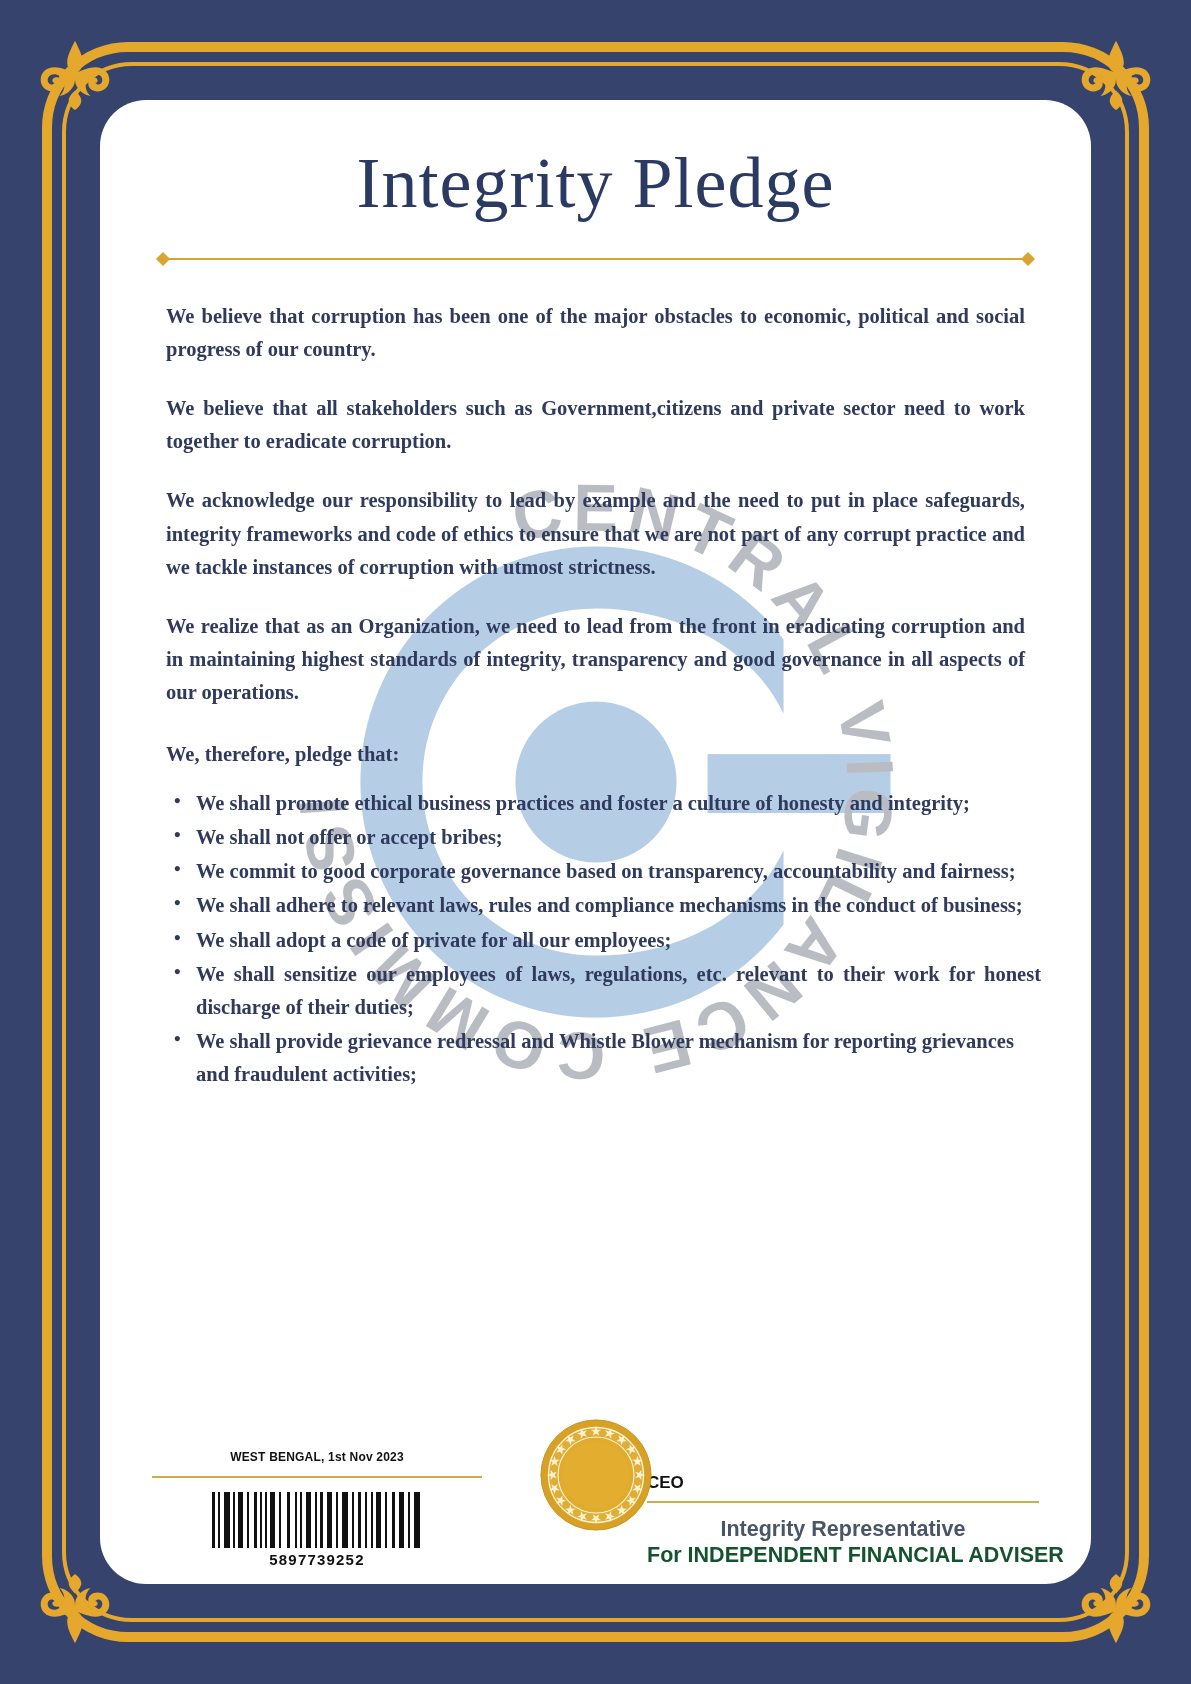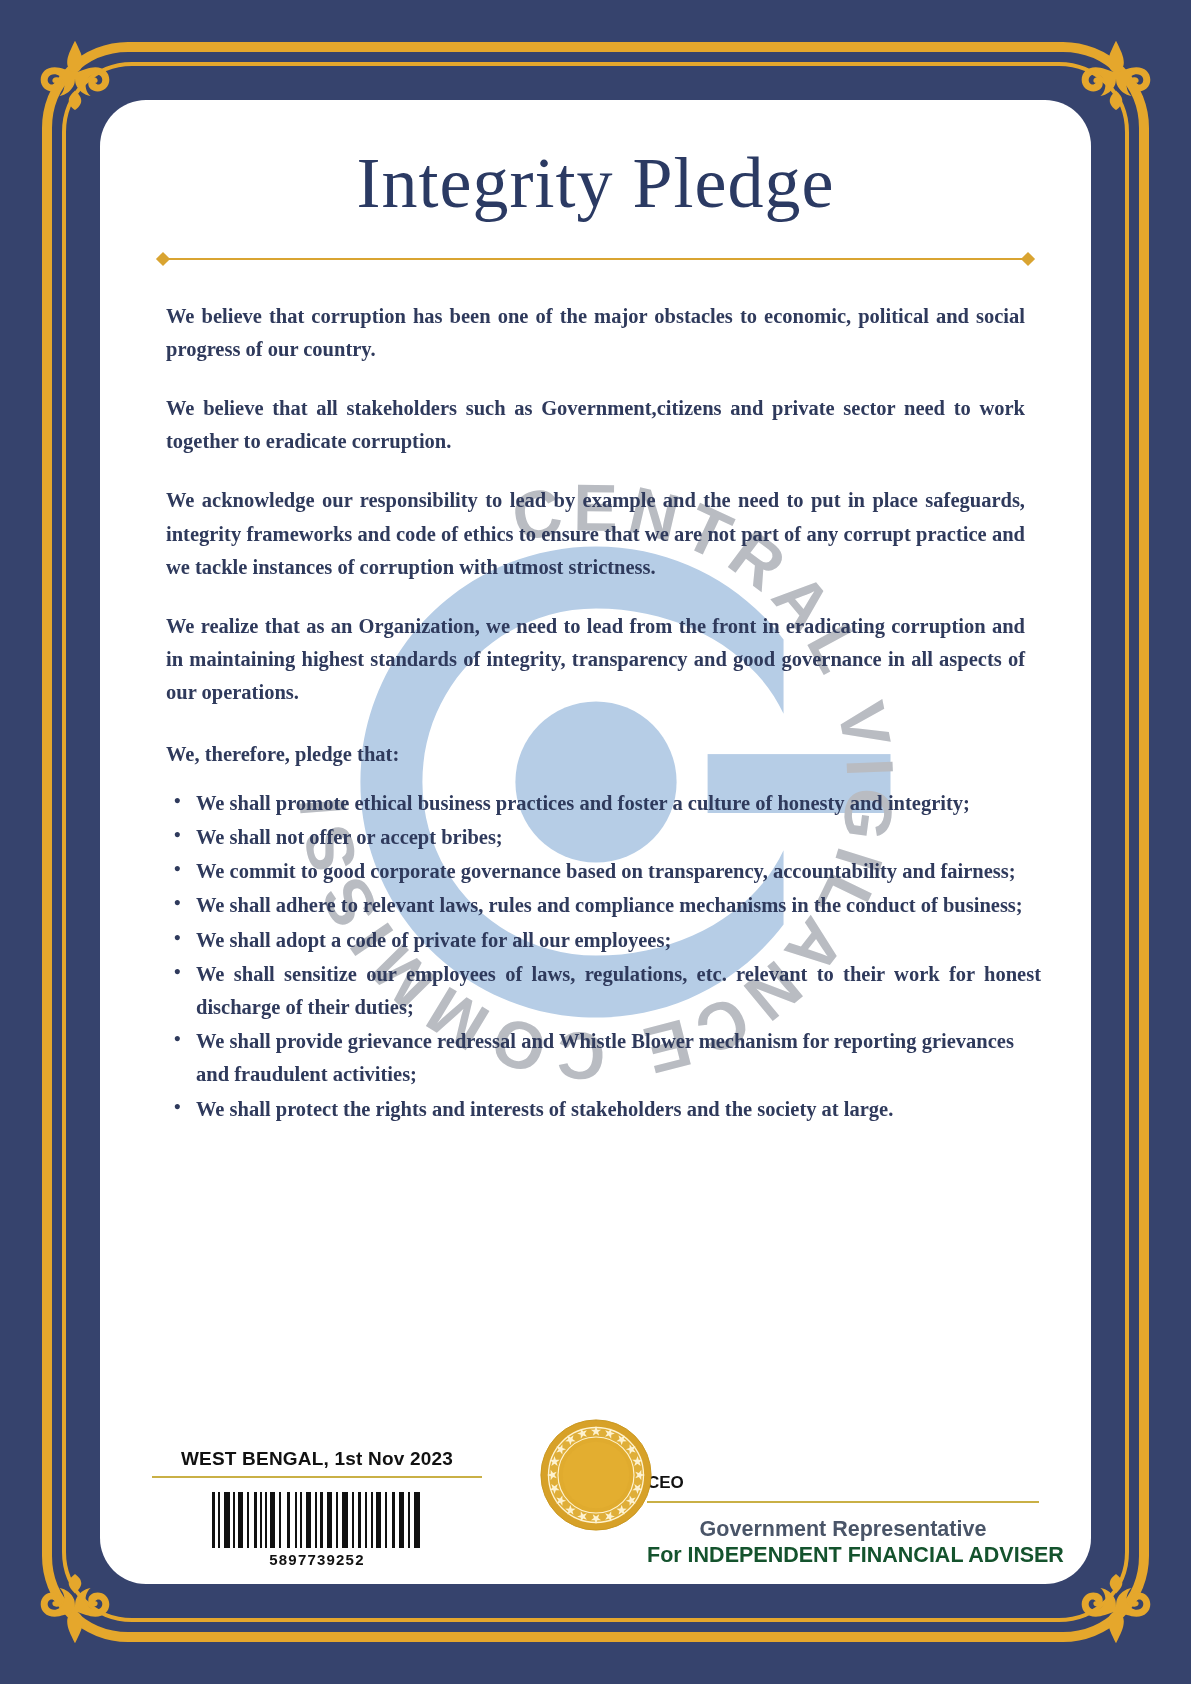--- a/index.html
+++ b/index.html
@@ -197,24 +197,24 @@
   }
 
   
   .left-block {
     width: 330px;
     text-align: center;
   }
   .place-date {
     font-family: "Liberation Sans", sans-serif;
     font-weight: bold;
-    font-size: 19px;
+    font-size: 12px;
     color: #111111;
     letter-spacing: 0.2px;
-    margin-bottom: 6px;
+    margin-bottom: 12px;
     white-space: nowrap;
   }
   .gold-rule {
     height: 2px;
     background: #c9b046;
     width: 100%;
     margin-bottom: 14px;
   }
   .barcode {
     height: 56px;
@@ -354,21 +354,20 @@
       <p class="body-text pledge-intro">We, therefore, pledge that:</p>
 
       <ul class="pledges">
         <li>We shall promote ethical business practices and foster a culture of honesty and  integrity;</li>
         <li class="nojustify">We shall not offer or accept bribes;</li>
         <li>We commit to good corporate governance based on transparency, accountability and fairness;</li>
         <li class="nojustify">We shall adhere to relevant laws, rules and compliance mechanisms in the conduct of business;</li>
         <li class="nojustify">We shall adopt a code of private for all our employees;</li>
         <li>We shall sensitize our employees of laws, regulations, etc. relevant to their work for honest discharge of their duties;</li>
         <li class="nojustify">We shall provide grievance redressal and Whistle Blower mechanism for reporting grievances and fraudulent activities;</li>
-        <li class="nojustify">We shall protect the rights and interests of stakeholders and the society at large.</li>
       </ul>
     </div>
 
     <div class="footer">
       <div class="footer-row">
 
         <div class="left-block">
           <div class="place-date">WEST BENGAL, 1st Nov 2023</div>
           <div class="gold-rule"></div>
           <svg class="barcode" viewBox="0 0 215 56" preserveAspectRatio="none" aria-hidden="true">
@@ -404,21 +403,21 @@
               <rect x="198" y="0" width="2" height="56"></rect>
               <rect x="204" y="0" width="6" height="56"></rect>
             </g>
           </svg>
           <div class="barcode-number">5897739252</div>
         </div>
 
         <div class="right-block">
           <div class="sig-role">CEO</div>
           <div class="gold-rule"></div>
-          <div class="auth-rep">Government Representative</div>
+          <div class="auth-rep">Integrity Representative</div>
           <div class="company">For INDEPENDENT FINANCIAL ADVISER</div>
         </div>
 
       </div>
 
       <div class="seal-wrap">
         <svg viewBox="0 0 120 120" aria-hidden="true">
           <g>
             <circle cx="60" cy="60" r="58" fill="#d7a128"></circle>
             <circle cx="60" cy="60" r="58" fill="none" stroke="#c9971f" stroke-width="1"></circle>

